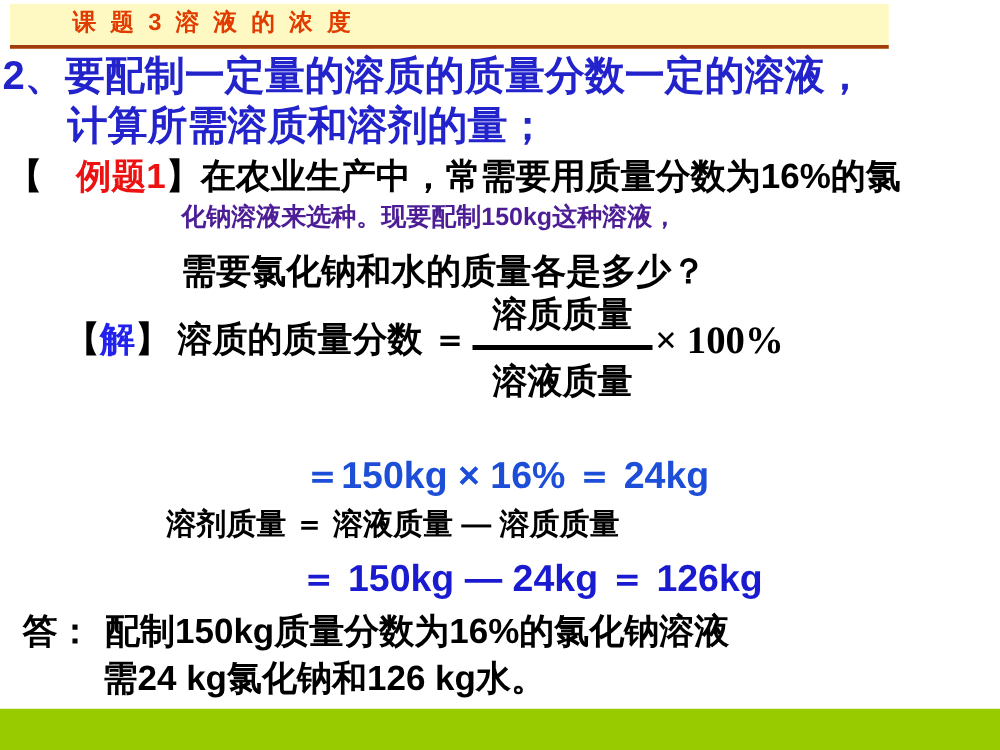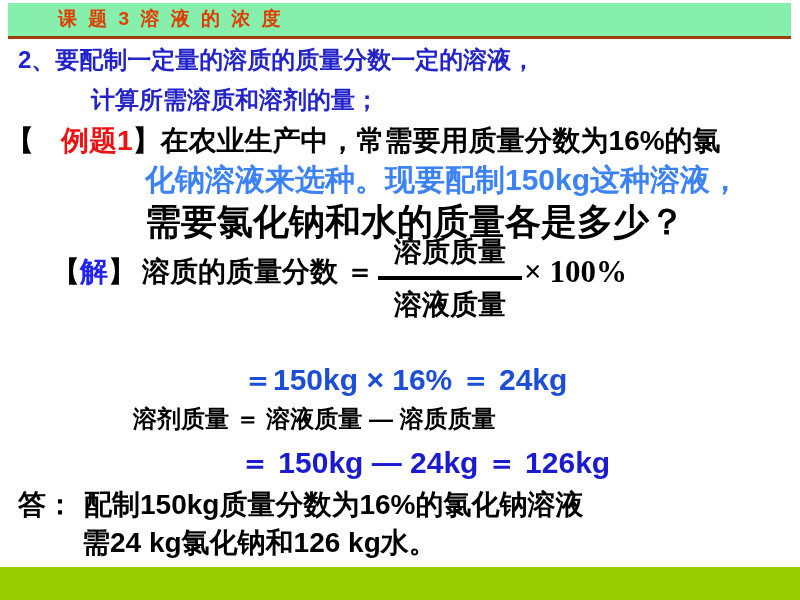--- a/index.html
+++ b/index.html
@@ -2,37 +2,37 @@
 <html><head>
 <meta charset="utf-8">
 <style>
   * { margin:0; padding:0; box-sizing:border-box; }
   body { background:#ffffff; }
   .slide {
     position:relative; width:800px; height:600px; background:#ffffff;
     font-family:"Liberation Sans", sans-serif; font-weight:bold; overflow:hidden;
   }
   .top-bar {
-    position:absolute; left:8px; top:3px; width:783px; height:36px;
-    background:#86efac; border-bottom:3px solid #a33c0c;
+    position:absolute; left:8px; top:3px; width:703px; height:36px;
+    background:#fef9c3; border-bottom:3px solid #a33c0c;
   }
   .top-bar .bar-title {
     display:block; padding-left:50px; line-height:31px;
     font-size:19px; letter-spacing:3px; color:#e03c00;
   }
   .heading {
-    position:absolute; left:18px; top:40px;
-    color:#2323cb; font-size:24px; line-height:40px; white-space:nowrap;
+    position:absolute; left:2px; top:40px;
+    color:#2323cb; font-size:32px; line-height:40px; white-space:nowrap;
   }
-  .heading .h-line2 { margin-left:73px; }
+  .heading .h-line2 { margin-left:52px; }
   .ex-line1 { position:absolute; left:6px; top:122px; font-size:28px; color:#000; white-space:nowrap; }
   .ex-line1 .bracket { color:#000; }
   .ex-line1 .ex-label { color:#ee1111;margin-left:27px; }
-  .ex-line2 { position:absolute; left:145px; top:160px; font-size:30px; color:#3b82f6; white-space:nowrap;text-align:right; }
-  .ex-line3 { position:absolute; left:145px; top:198px; font-size:36px; color:#000; white-space:nowrap;text-align:right; }
+  .ex-line2 { position:absolute; left:145px; top:160px; font-size:20px; color:#4c1d95; white-space:nowrap;text-align:right; }
+  .ex-line3 { position:absolute; left:145px; top:198px; font-size:28px; color:#000; white-space:nowrap;text-align:right; }
   .solution-row {
     position:absolute; left:52px; top:231px; height:82px;
     display:flex; align-items:center; font-size:28px; color:#000; white-space:nowrap;
   }
   .solution-row .bracket { color:#000; }
   .solution-row .sol-label { color:#2222ee; }
   .solution-row .sol-lhs { margin-left:6px; }
   .solution-row .eq-sign { margin:0 4px 0 8px; }
   .frac { display:inline-flex; flex-direction:column; align-items:center;margin-top:12px; }
   .frac .num { padding:0 16px 5px; border-bottom:4px solid #000; }

